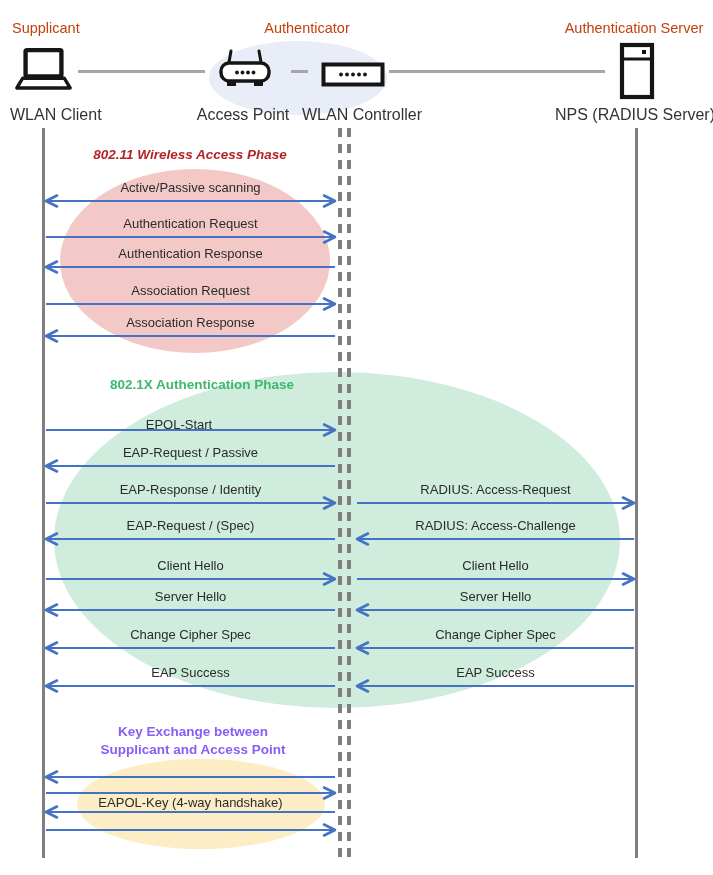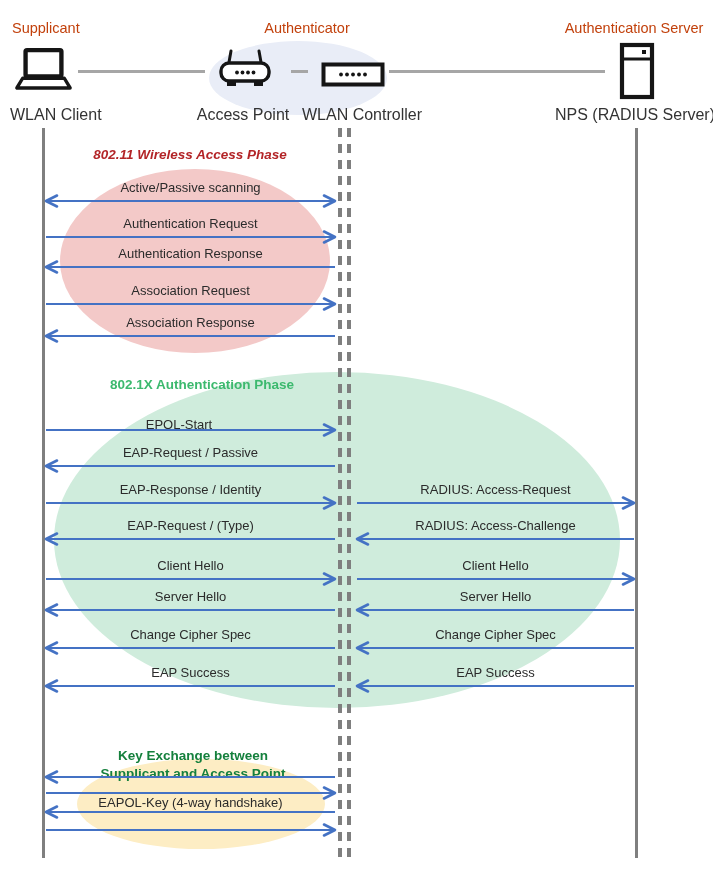--- a/index.html
+++ b/index.html
@@ -87,21 +87,21 @@
   <div class="ellipse p2-ellipse" style="background: rgb(207, 236, 220);"></div>
   <div class="ellipse p3-ellipse" style="background: rgb(253, 237, 196);"></div>
 
   <div class="lifeline solid" style="left:42px;"></div>
   <div class="lifeline dashed" style="left:338px;"></div>
   <div class="lifeline dashed" style="left:347px;"></div>
   <div class="lifeline solid" style="left:635px;"></div>
 
   <div class="phase-title" style="left: 190px; top: 147px; color: rgb(179, 36, 39); font-style: italic;">802.11 Wireless Access Phase</div>
   <div class="phase-title" style="left: 202px; top: 377px; color: rgb(60, 185, 110);">802.1X Authentication Phase</div>
-  <div class="phase-title two-line" style="left: 193px; top: 723px; color: #15803d; margin-top: 24px;">
+  <div class="phase-title two-line" style="left: 193px; top: 723px; color: #8b5cf6;">
     <div>Key Exchange between</div>
     <div>Supplicant and Access Point</div>
   </div>
 
   <div id="messages" class="abs" style="left:0;top:0;width:713px;height:875px;">
       <div class="msg-label" style="left:190.5px;top:180px;">Active/Passive scanning</div>
       <svg style="left:44px;top:193px;" width="293" height="16">
         <line x1="2" y1="8" x2="291" y2="8" stroke="#4472c4" stroke-width="2"></line>
         <path d="M 280 2.5 L 291 8 L 280 13.5" fill="none" stroke="#4472c4" stroke-width="2.6" stroke-linecap="round" stroke-linejoin="round"></path>
         <path d="M 13 2.5 L 2 8 L 13 13.5" fill="none" stroke="#4472c4" stroke-width="2.6" stroke-linecap="round" stroke-linejoin="round"></path>
@@ -139,21 +139,21 @@
       <div class="msg-label" style="left:190.5px;top:482px;">EAP-Response / Identity</div>
       <svg style="left:44px;top:495px;" width="293" height="16">
         <line x1="2" y1="8" x2="291" y2="8" stroke="#4472c4" stroke-width="2"></line>
         <path d="M 280 2.5 L 291 8 L 280 13.5" fill="none" stroke="#4472c4" stroke-width="2.6" stroke-linecap="round" stroke-linejoin="round"></path>
       </svg>
       <div class="msg-label" style="left:495.5px;top:482px;">RADIUS: Access-Request</div>
       <svg style="left:355px;top:495px;" width="281" height="16">
         <line x1="2" y1="8" x2="279" y2="8" stroke="#4472c4" stroke-width="2"></line>
         <path d="M 268 2.5 L 279 8 L 268 13.5" fill="none" stroke="#4472c4" stroke-width="2.6" stroke-linecap="round" stroke-linejoin="round"></path>
       </svg>
-      <div class="msg-label" style="left:190.5px;top:518px;">EAP-Request / (Type)</div>
+      <div class="msg-label" style="left:190.5px;top:518px;">EAP-Request / (Spec)</div>
       <svg style="left:44px;top:531px;" width="293" height="16">
         <line x1="2" y1="8" x2="291" y2="8" stroke="#4472c4" stroke-width="2"></line>
         <path d="M 13 2.5 L 2 8 L 13 13.5" fill="none" stroke="#4472c4" stroke-width="2.6" stroke-linecap="round" stroke-linejoin="round"></path>
       </svg>
       <div class="msg-label" style="left:495.5px;top:518px;">RADIUS: Access-Challenge</div>
       <svg style="left:355px;top:531px;" width="281" height="16">
         <line x1="2" y1="8" x2="279" y2="8" stroke="#4472c4" stroke-width="2"></line>
         <path d="M 13 2.5 L 2 8 L 13 13.5" fill="none" stroke="#4472c4" stroke-width="2.6" stroke-linecap="round" stroke-linejoin="round"></path>
       </svg>
       <div class="msg-label" style="left:190.5px;top:558px;">Client Hello</div>

